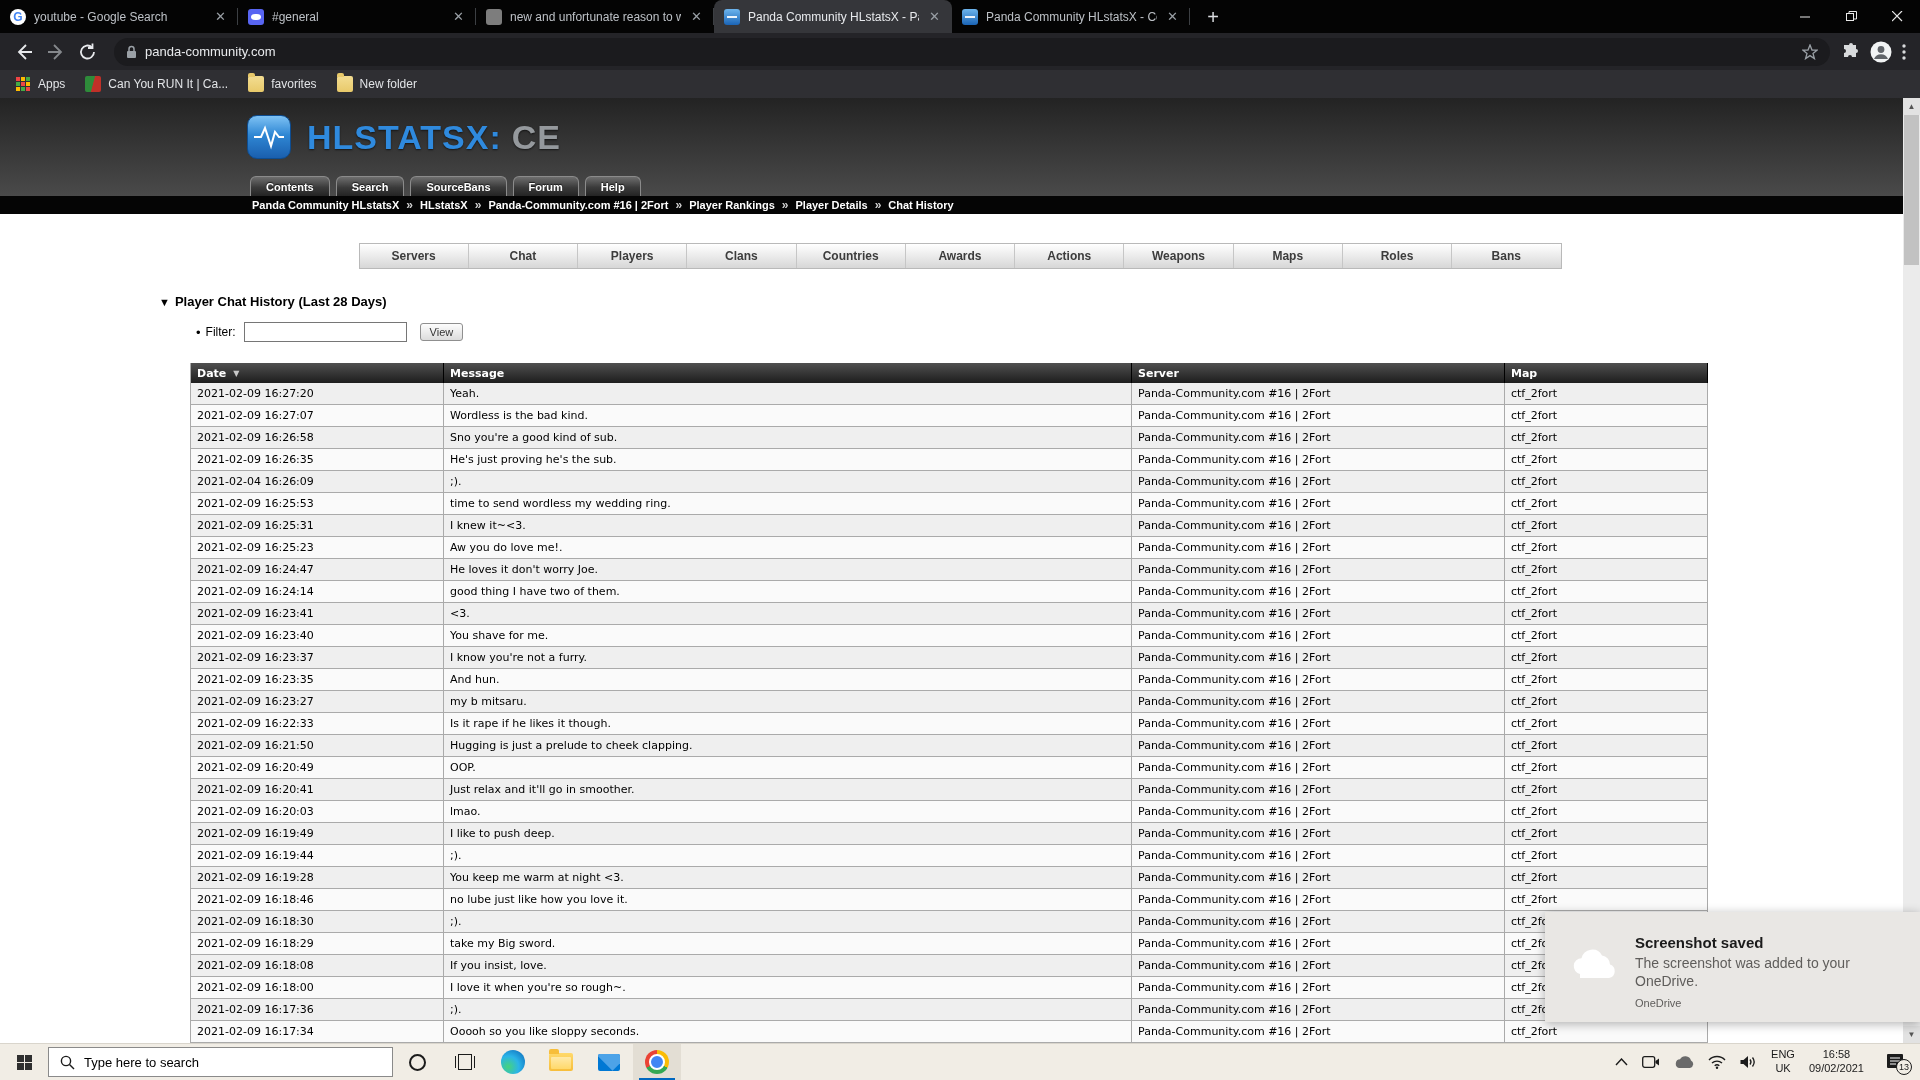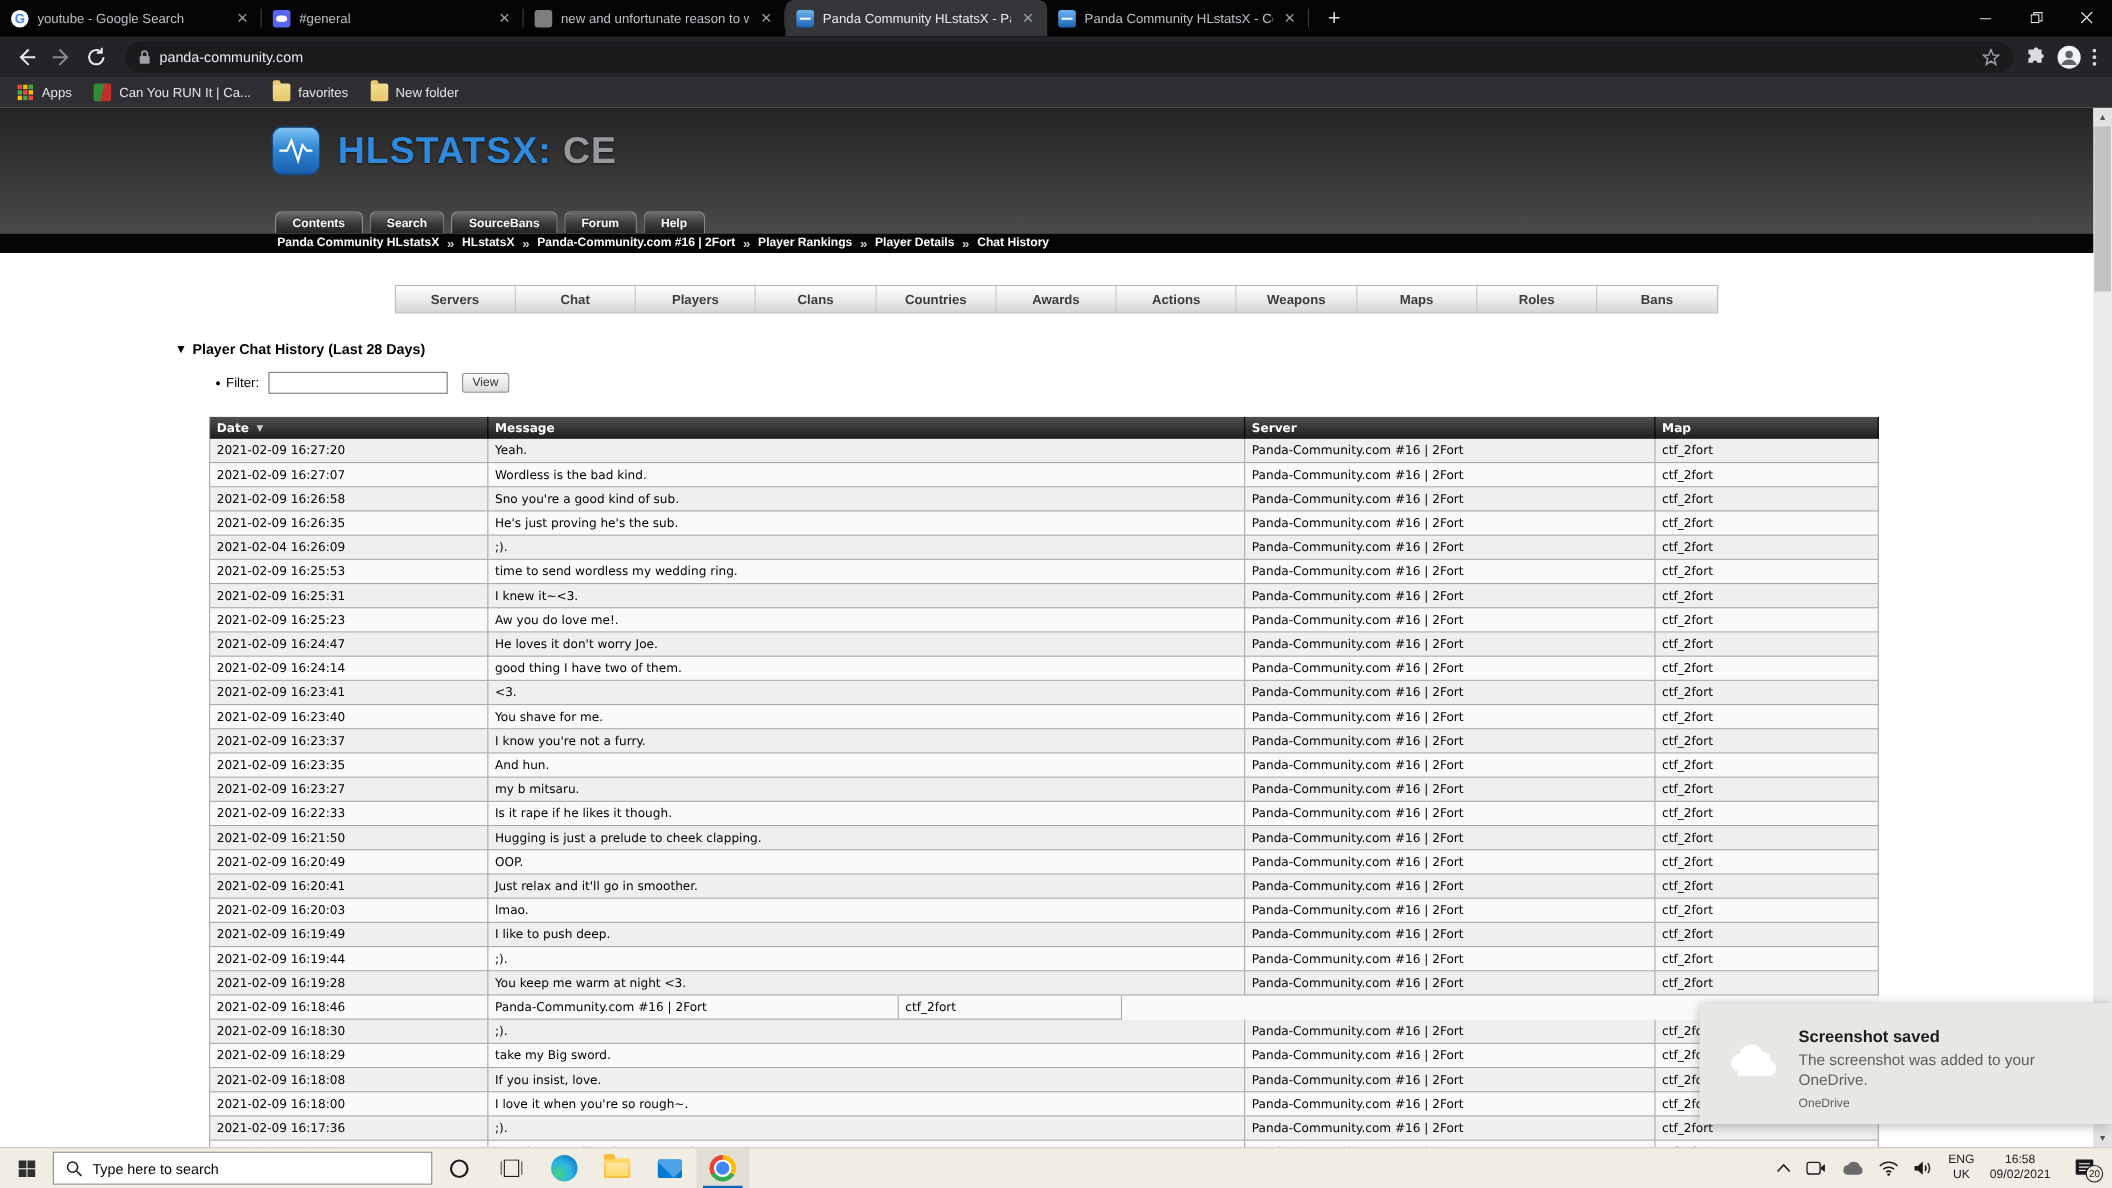--- a/index.html
+++ b/index.html
@@ -47,21 +47,21 @@
   .bm-icon.apps i:nth-child(6){background:#fb0;} .bm-icon.apps i:nth-child(7){background:#fb0;}
   .bm-icon.apps i:nth-child(8){background:#4a4;} .bm-icon.apps i:nth-child(9){background:#e44;}
   .bm-icon.thumbs { background:linear-gradient(105deg,#2e8b3a 48%,#c03028 52%); border-radius:2px; }
   .bm-icon.folder { background:linear-gradient(#f3dd92,#e8c96a); border-radius:2px; }
   .bm-icon.folder::before { content:""; position:absolute; top:-3px; left:0; width:7px; height:4px;
                             background:#e8c96a; border-radius:2px 2px 0 0; }
 
   
   .page { height:945px; background:#fff; position:relative; overflow:hidden; }
 
-  .site-header { height:114px; background:linear-gradient(#232323,#4a4a4a); position:relative; }
+  .site-header { height:98px; background:linear-gradient(#232323,#4a4a4a); position:relative; }
   .logo { position:absolute; left:247px; top:17px; display:flex; align-items:center; gap:16px; }
   .logo-icon { width:44px; height:44px; border-radius:10px; border:1px solid #0d4d92;
                background:linear-gradient(#7ec2f4 0%,#2f87d4 45%,#1a5fae 100%);
                display:flex; align-items:center; justify-content:center; }
   .logo-word { font-size:34px; font-weight:bold; letter-spacing:1px; color:#2f8ade;
                text-shadow:0 1px 2px rgba(0,0,0,.6); }
   .logo-suffix { color:#95999d; margin-left:10px; }
   .site-nav { position:absolute; left:250px; bottom:0; display:flex; gap:6px; }
   .site-nav-btn { padding:4px 15px 3px; font-size:11px; font-weight:bold; color:#fff;
                   background:linear-gradient(#6e6e6e,#3a3a3a 55%,#242424);
@@ -534,20 +534,21 @@
 
         <div class="t-row">
           <div class="tcell c-date">2021-02-09 16:19:28</div>
           <div class="tcell c-msg">You keep me warm at night &lt;3.</div>
           <div class="tcell c-server">Panda-Community.com #16 | 2Fort</div>
           <div class="tcell c-map">ctf_2fort</div>
         </div>
 
         <div class="t-row">
           <div class="tcell c-date">2021-02-09 16:18:46</div>
+          <div class="tcell c-msg">no lube just like how you love it.</div>
           <div class="tcell c-server">Panda-Community.com #16 | 2Fort</div>
           <div class="tcell c-map">ctf_2fort</div>
         </div>
 
         <div class="t-row">
           <div class="tcell c-date">2021-02-09 16:18:30</div>
           <div class="tcell c-msg">;).</div>
           <div class="tcell c-server">Panda-Community.com #16 | 2Fort</div>
           <div class="tcell c-map">ctf_2fort</div>
         </div>
@@ -684,16 +685,16 @@
       <div>16:58</div>
       <div>09/02/2021</div>
     </span>
     <span class="tray-ac">
       <svg width="18" height="18">
           <rect x="1" y="1" width="16" height="14" rx="1" fill="#1b1b1b"></rect>
           <line x1="4" y1="5" x2="14" y2="5" stroke="#fff"></line>
           <line x1="4" y1="8" x2="14" y2="8" stroke="#fff"></line>
           <line x1="4" y1="11" x2="10" y2="11" stroke="#fff"></line>
         </svg>
-      <span class="ac-badge">20</span>
+      <span class="ac-badge">13</span>
     </span>
   </div>
 </div>
 
 </body></html>

